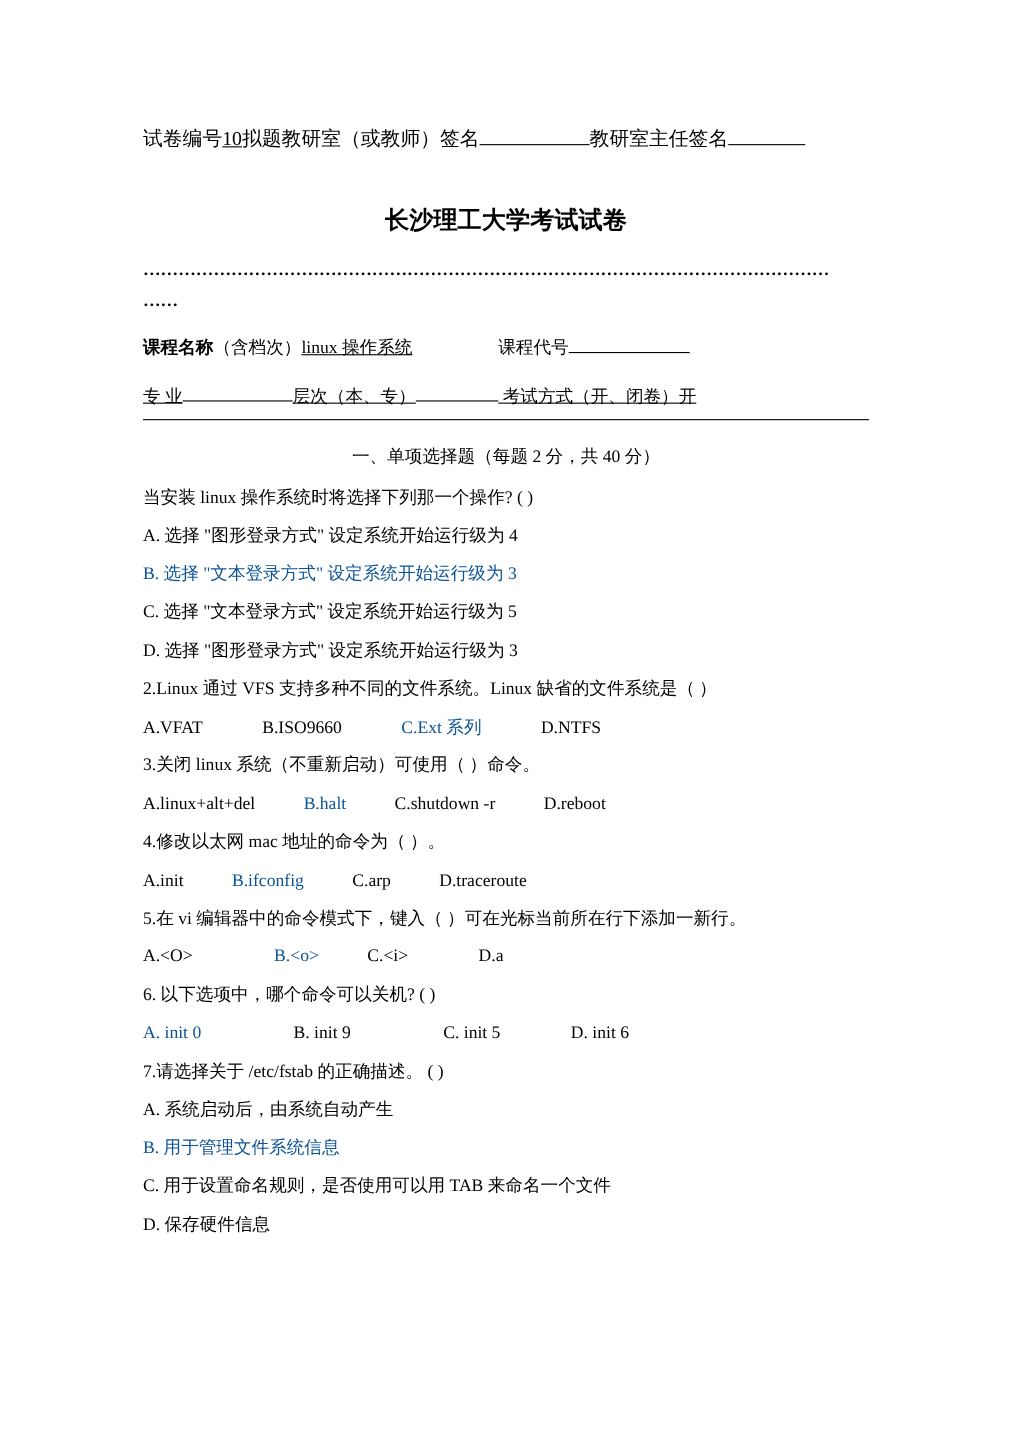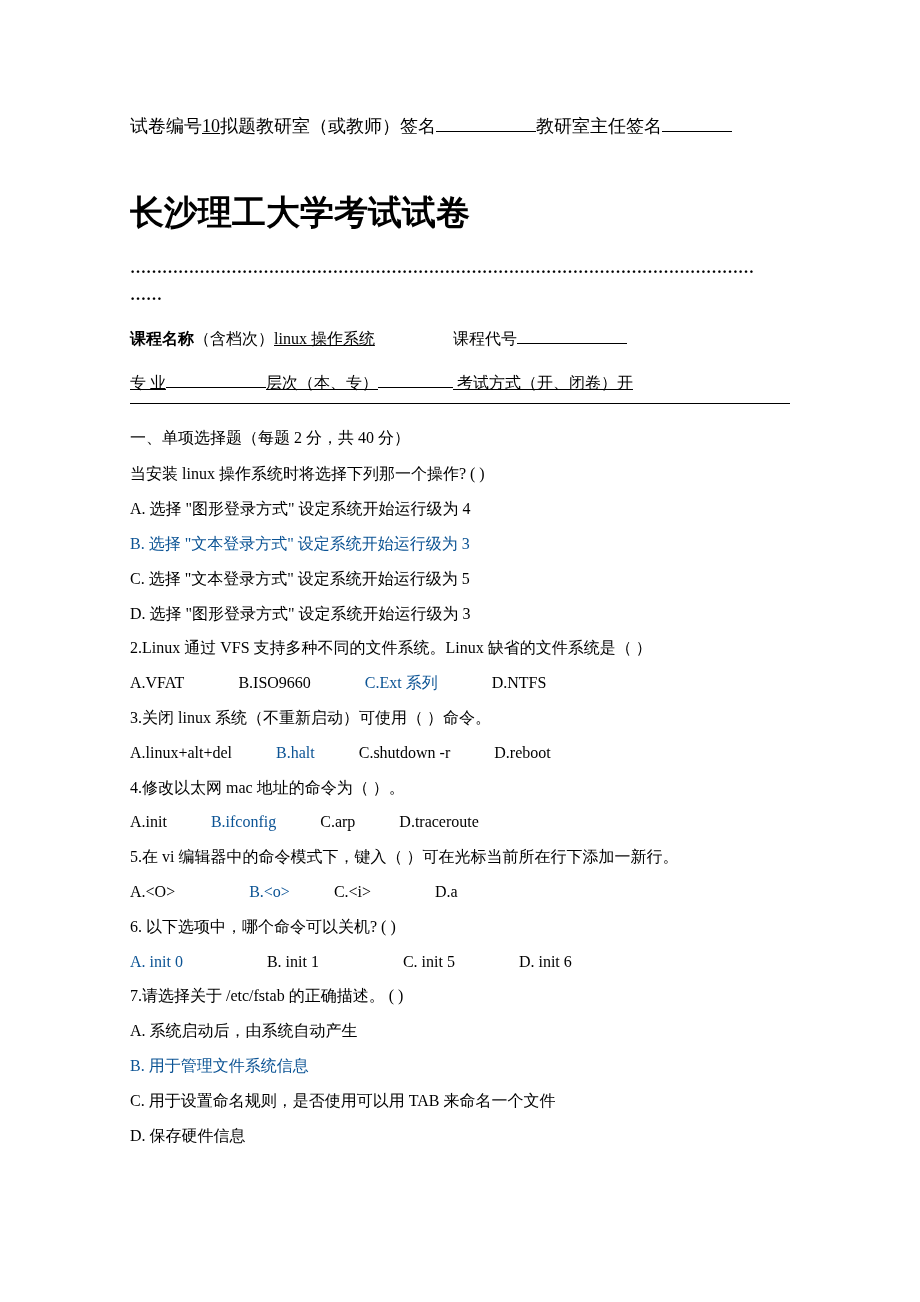--- a/index.html
+++ b/index.html
@@ -18,23 +18,24 @@
     }
     .underline {
       text-decoration: underline;
       display: inline-block;
     }
     .blank-line {
       border-bottom: 1px solid #000;
       display: inline-block;
     }
     .title {
-      font-family: Liberation Serif, serif;
-      font-size: 34px;
+      font-family: Liberation Mono, monospace;
+      font-size: 22px;
       font-weight: bold;
+      text-align: center;
       margin-bottom: 10px;
     }
     .dots {
       margin-bottom: 2px;
       word-break: break-all;
       overflow: hidden;
       height: 1.6em;
       font-weight: bold;
     }
     .dots2 {
@@ -46,21 +47,21 @@
     }
     .bold { font-weight: bold; }
     .meta-row {
       margin-bottom: 5px;
       text-decoration: underline;
     }
     .hr-line {
       border-bottom: 1px solid #000;
       margin-bottom: 20px;
     }
-    .section-header { margin-bottom: 8px; }
+    .section-header { margin-bottom: 8px; text-align: center; }
     .q-line { margin-bottom: 6px; }
     .opt-line { margin-bottom: 6px; }
     .inline-opts { margin-bottom: 6px; }
     .inline-opts span { margin-right: 50px; }
     .inline-opts span:last-child { margin-right: 0; text-align: center; }
     .highlight { color: #0b5394; }
     .gap-md { display: inline-block; width: 70px; }
   </style>
 </head>
 <body>
@@ -123,21 +124,21 @@
 <div class="inline-opts">
   <span style="margin-right:70px">A.&lt;O&gt;</span>
   <span class="highlight" style="margin-right:40px">B.&lt;o&gt;</span>
   <span style="margin-right:60px">C.&lt;i&gt;</span>
   <span>D.a</span>
 </div>
 
 <div class="q-line">6.  以下选项中，哪个命令可以关机? (      )</div>
 <div class="inline-opts">
   <span class="highlight" style="margin-right:80px">A. init 0</span>
-  <span style="margin-right:80px">B. init 1</span>
+  <span style="margin-right:80px">B. init 9</span>
   <span style="margin-right:60px">C. init 5</span>
   <span>D. init 6</span>
 </div>
 
 <div class="q-line">7.请选择关于  /etc/fstab  的正确描述。 (        )</div>
 <div class="opt-line">A.  系统启动后，由系统自动产生</div>
 <div class="opt-line highlight">B.  用于管理文件系统信息</div>
 <div class="opt-line">C.  用于设置命名规则，是否使用可以用  TAB  来命名一个文件</div>
 <div class="opt-line">D.  保存硬件信息</div>
 

